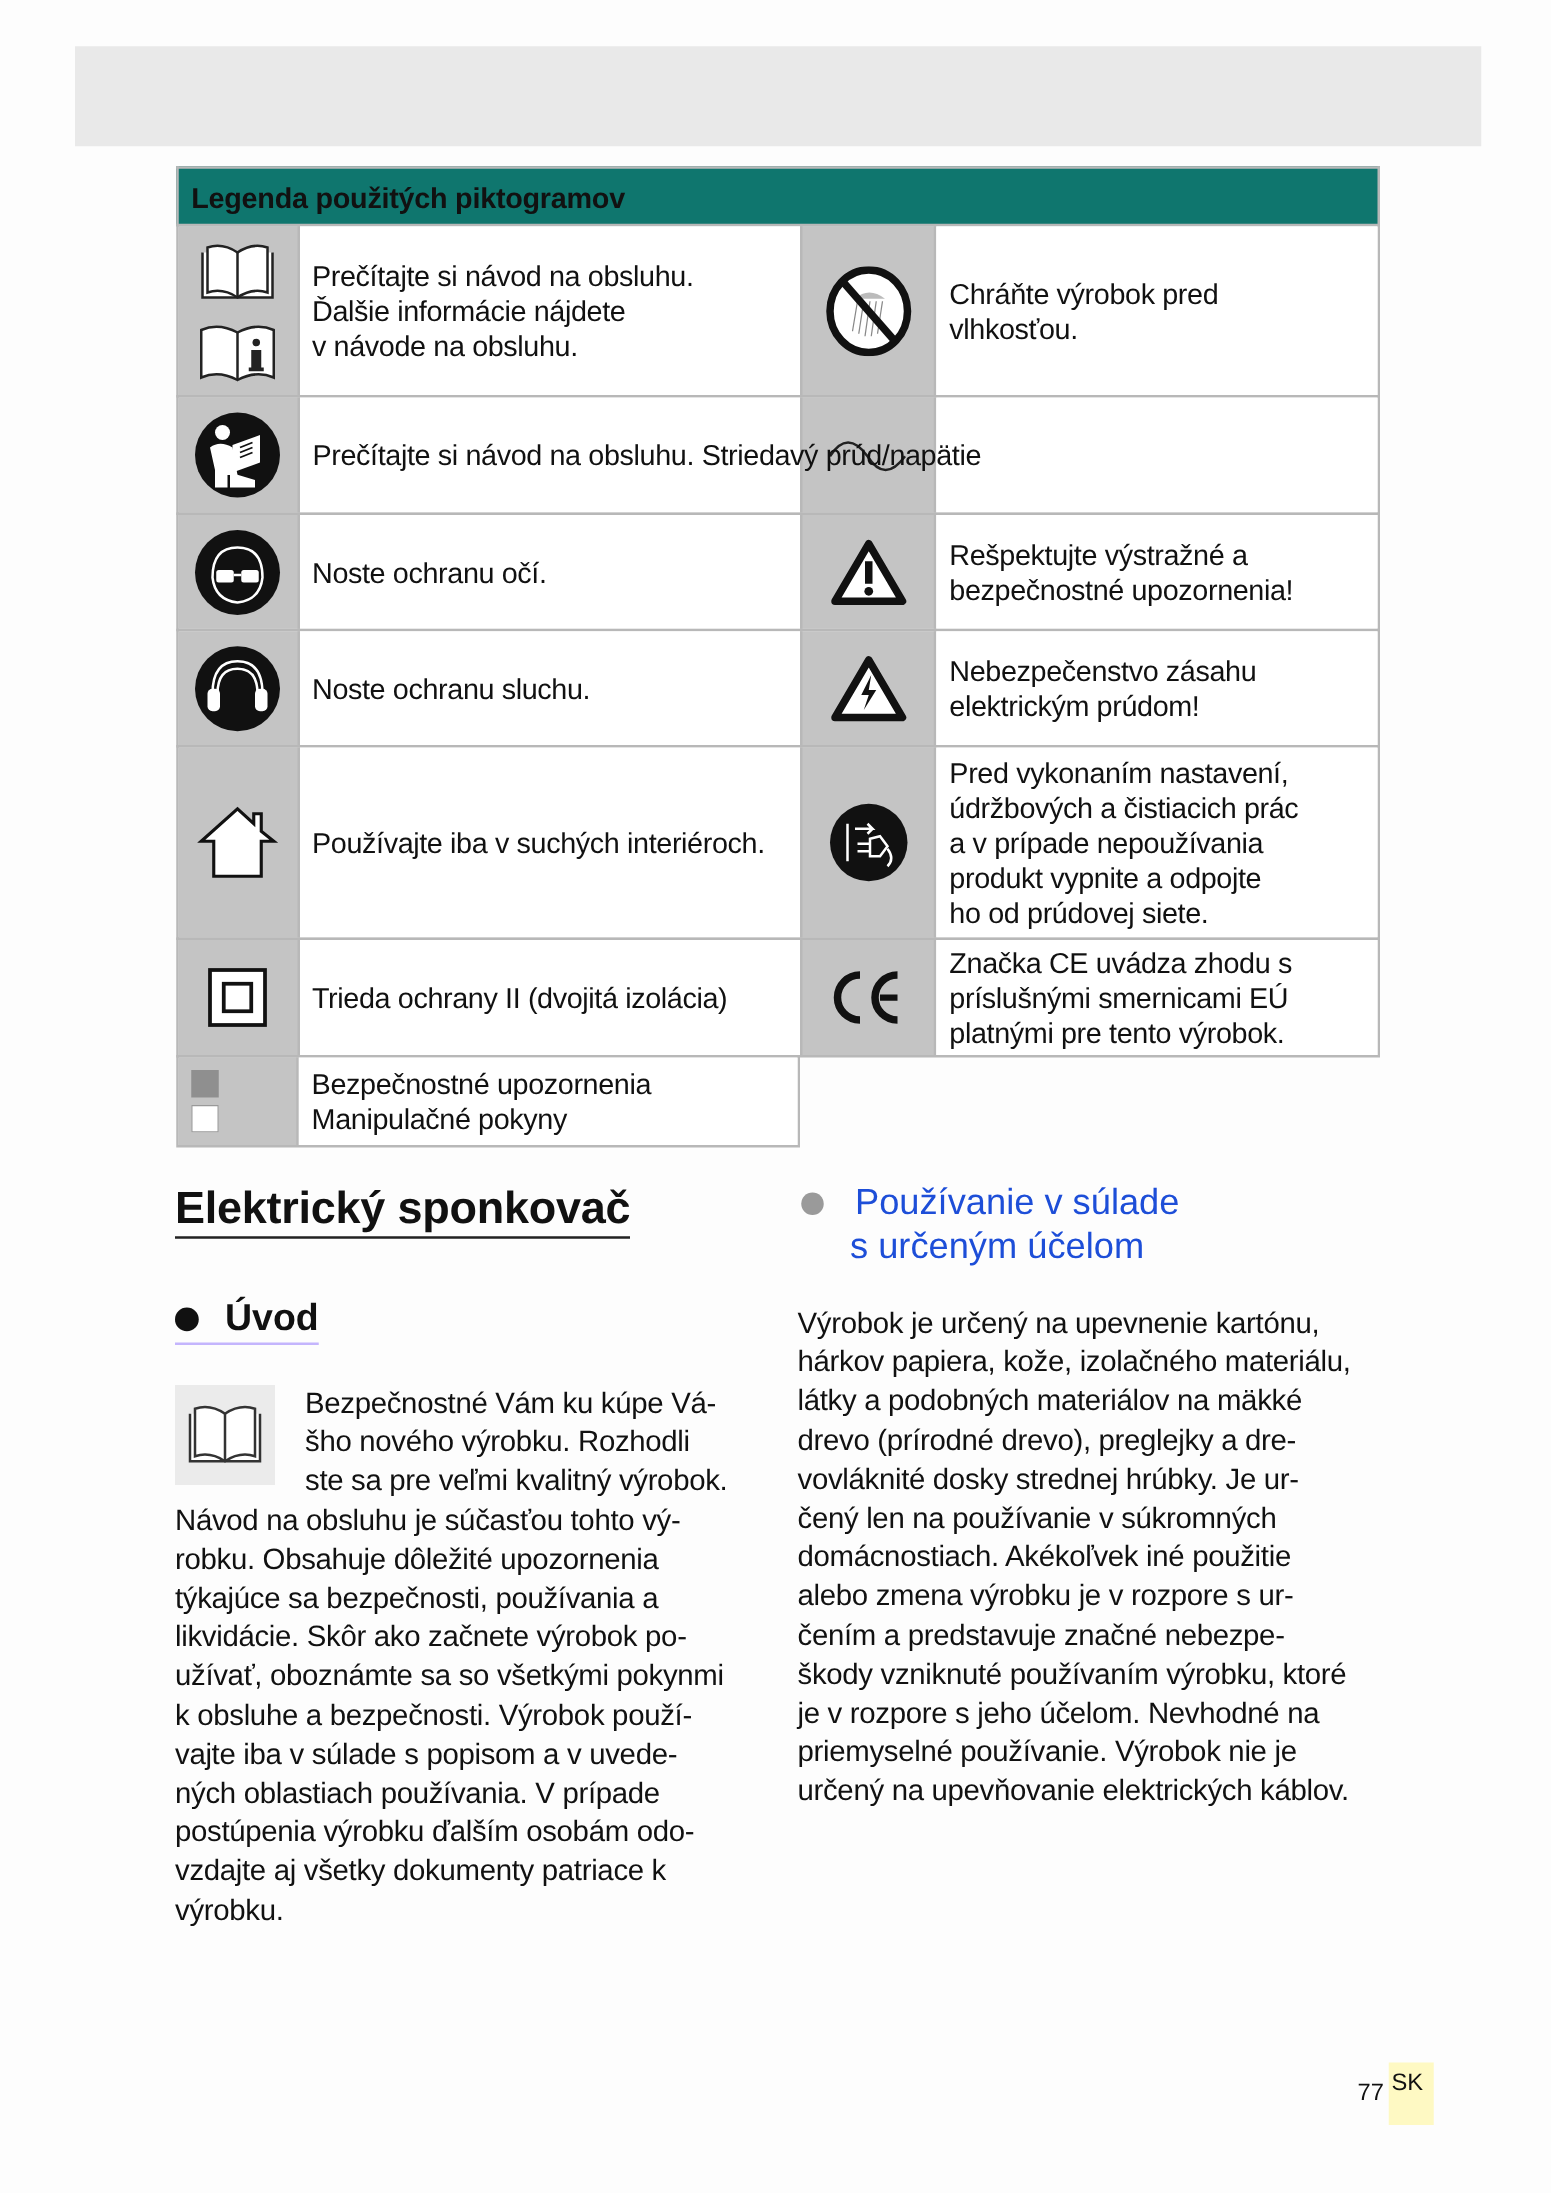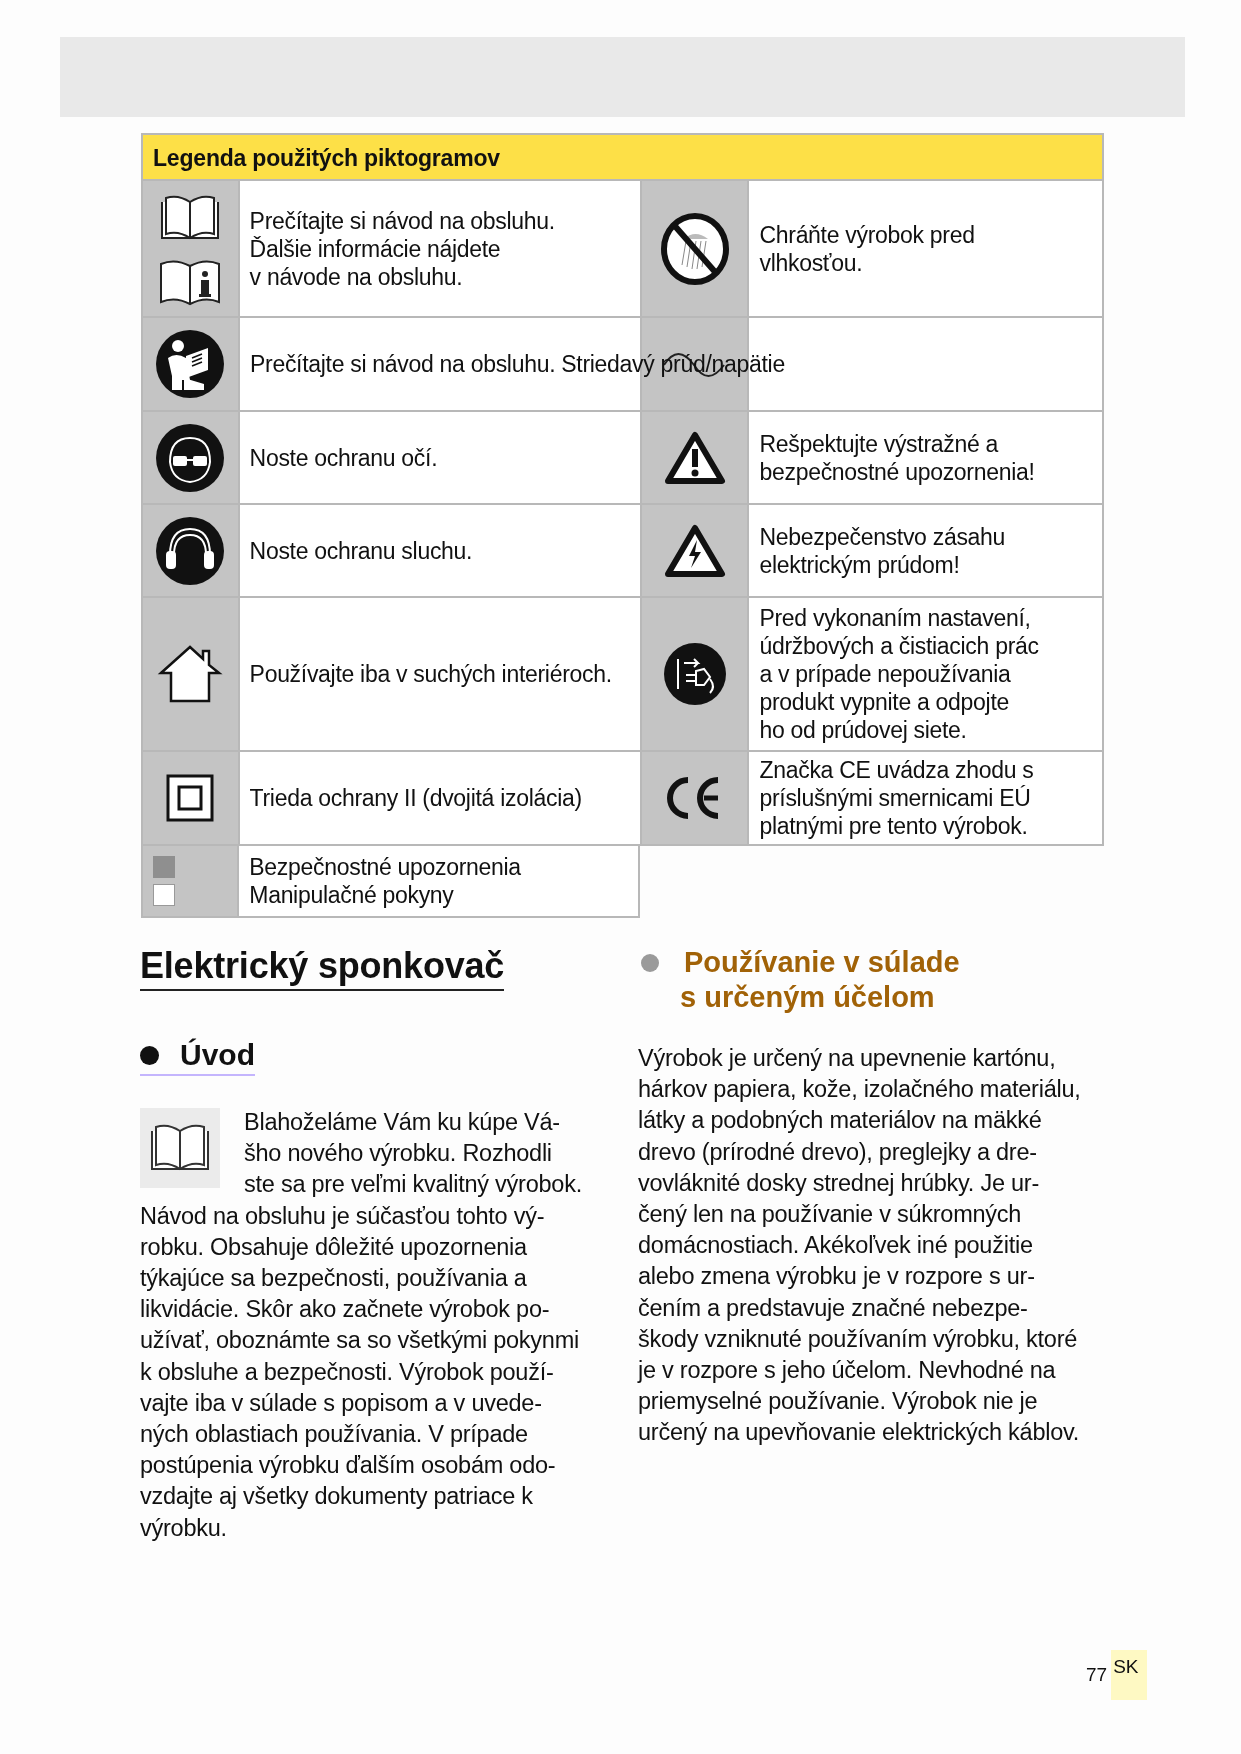--- a/index.html
+++ b/index.html
@@ -5,39 +5,39 @@
   html, body { margin:0; padding:0; }
   body {
     width:1241px; height:1754px; position:relative; overflow:hidden;
     background:#fdfdfd; color:#111;
     font-family:"Liberation Sans", sans-serif;
   }
   .topbar { position:absolute; left:60px; top:37px; width:1125px; height:80px; background:#e9e9e9; }
 
   .legend { position:absolute; left:141px; top:133px; width:963px; }
   .legend-head {
-    height:48px; border:2px solid #b8b8b8; border-bottom:none; background:#fde047;
+    height:48px; border:2px solid #b8b8b8; border-bottom:none; background:#0f766e;
     box-sizing:border-box; padding-left:10px; font-weight:bold; font-size:23px;
     line-height:46px; letter-spacing:-0.2px;
   }
   .row { position:relative; display:flex; border:2px solid #b8b8b8; border-top:2px solid #b8b8b8; box-sizing:border-box; margin-top:-2px; }
   .row:first-of-type { margin-top:0; }
   .cell-icon { width:97px; background:#c4c4c4; display:flex; align-items:center; justify-content:center; flex-direction:column; gap:12px; border-right:2px solid #b8b8b8; box-sizing:border-box; }
   .cell-icon.w2 { width:110px; border-left:2px solid #b8b8b8; }
   .cell-text { background:#fff; display:flex; align-items:center; padding-left:10px; box-sizing:border-box; font-size:23px; line-height:28px; letter-spacing:-0.3px; white-space:pre-line; }
   .t1 { width:402px; }
   .t2 { width:354px; }
   .row.half { width:500px; }
 
   .overflow-text { position:absolute; left:10px; top:0; height:100%; display:flex; align-items:center; font-size:23px; white-space:nowrap; letter-spacing:-0.3px; }
 
   .h1 { position:absolute; left:140px; top:945px; font-size:36px; font-weight:bold; border-bottom:2px solid #222; padding-bottom:2px; letter-spacing:-0.2px; }
   .h2 { position:absolute; left:140px; top:1038px; font-size:30px; font-weight:bold; display:flex; align-items:center; border-bottom:2px solid #c4b5fd; padding-bottom:2px; }
   .bullet { display:inline-block; width:19px; height:19px; border-radius:50%; background:#111; margin-right:21px; }
-  .h3 { position:absolute; left:638px; top:945px; font-size:29px; font-weight:bold; color:#a16207; line-height:35px; }
+  .h3 { position:absolute; left:638px; top:945px; font-size:29px; font-weight:normal; color:#1d4ed8; line-height:35px; }
   .h3 .bullet { background:#9a9a9a; position:absolute; left:3px; top:9px; width:18px; height:18px; }
   .h3 .l1 { padding-left:46px; display:block; }
   .h3 .l2 { padding-left:42px; display:block; }
 
   .intro-icon { position:absolute; left:140px; top:1108px; width:80px; height:80px; background:#ebebeb; display:flex; align-items:center; justify-content:center; }
 
   .body-left { position:absolute; left:140px; top:1107px; width:470px; font-size:23.5px; line-height:31.2px; letter-spacing:-0.25px; }
   .body-left .indent { padding-left:104px; }
   .body-right { position:absolute; left:638px; top:1043px; width:480px; font-size:23.5px; line-height:31.2px; letter-spacing:-0.25px; }
   .line { display:block; white-space:nowrap; }
@@ -221,21 +221,21 @@
   <svg width="64" height="54" viewBox="0 0 64 54">
       <g fill="#fff" stroke="#333" stroke-width="2">
         <path d="M4 10 v38 h56 v-38"></path>
         <path d="M8 6 v38 q12 -4 24 4 q12 -8 24 -4 v-38 q-12 -4 -24 4 q-12 -8 -24 -4z"></path>
         <line x1="32" y1="10" x2="32" y2="48"></line>
       </g>
     </svg>
 </div>
 
 <div class="body-left">
-  <span class="line indent">Blahoželáme Vám ku kúpe Vá-</span>
+  <span class="line indent">Bezpečnostné Vám ku kúpe Vá-</span>
   <span class="line indent">šho nového výrobku. Rozhodli</span>
   <span class="line indent">ste sa pre veľmi kvalitný výrobok.</span>
   <span class="line">Návod na obsluhu je súčasťou tohto vý-</span>
   <span class="line">robku. Obsahuje dôležité upozornenia</span>
   <span class="line">týkajúce sa bezpečnosti, používania a</span>
   <span class="line">likvidácie. Skôr ako začnete výrobok po-</span>
   <span class="line">užívať, oboznámte sa so všetkými pokynmi</span>
   <span class="line">k obsluhe a bezpečnosti. Výrobok použí-</span>
   <span class="line">vajte iba v súlade s popisom a v uvede-</span>
   <span class="line">ných oblastiach používania. V prípade</span>

